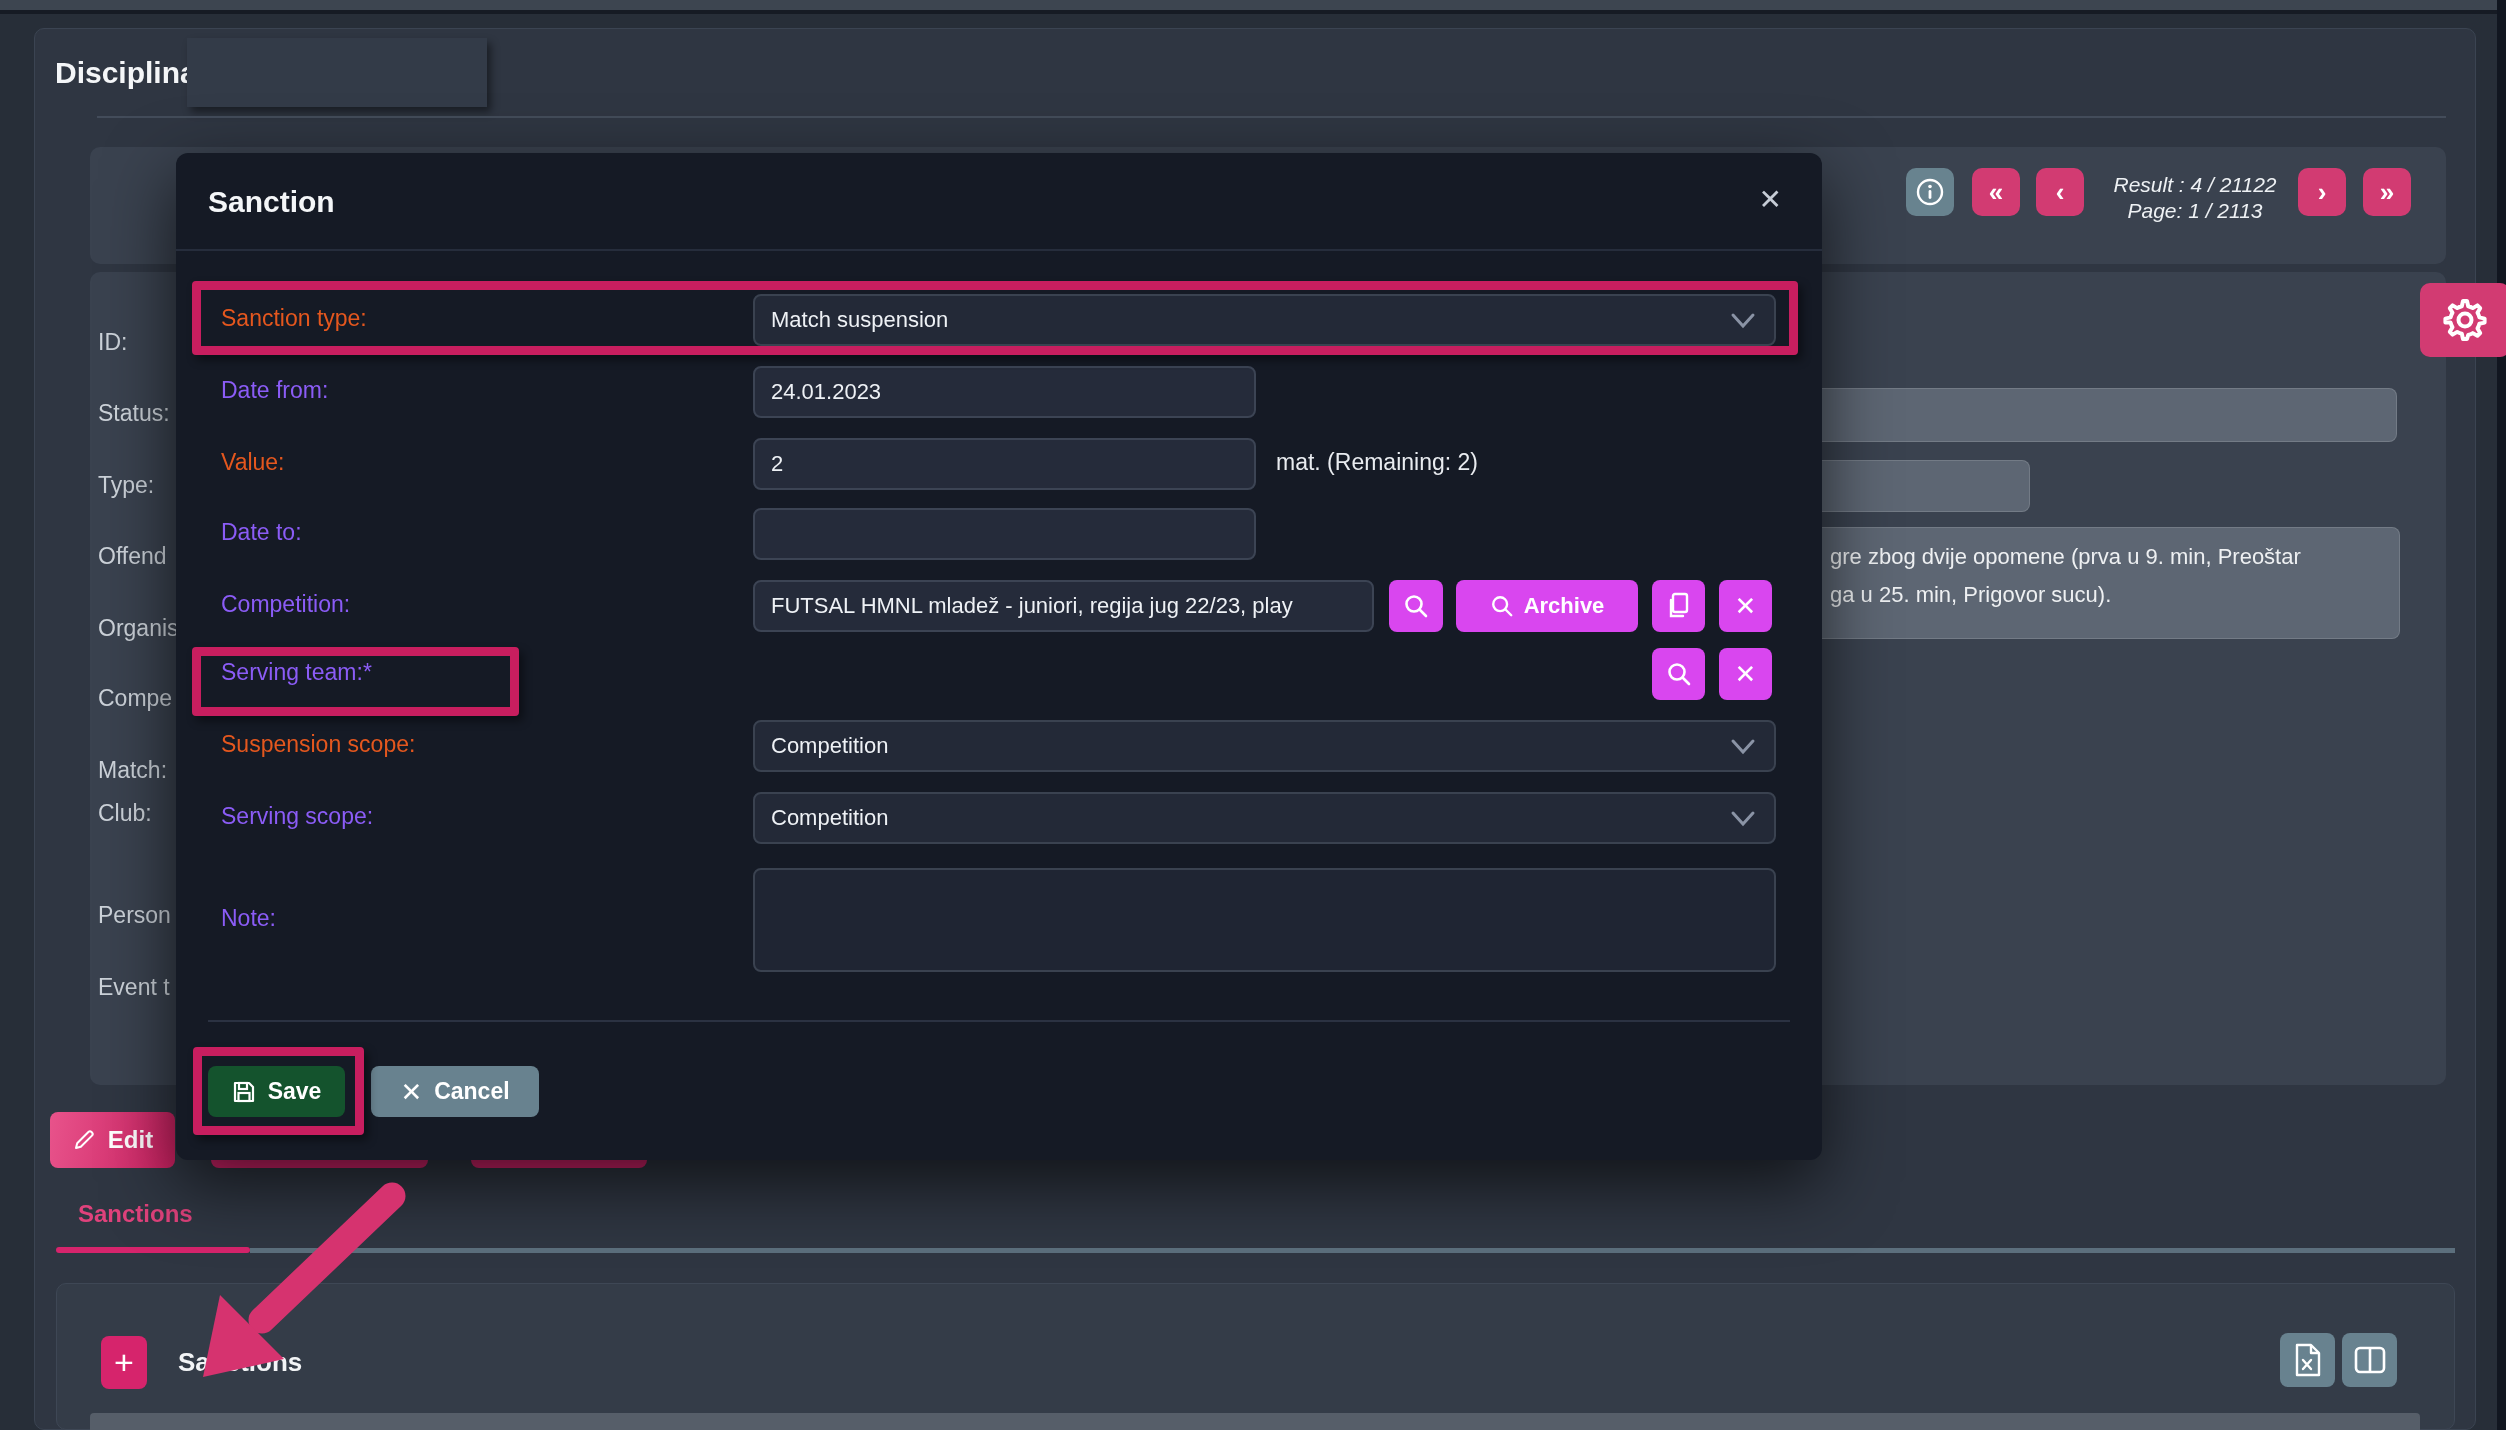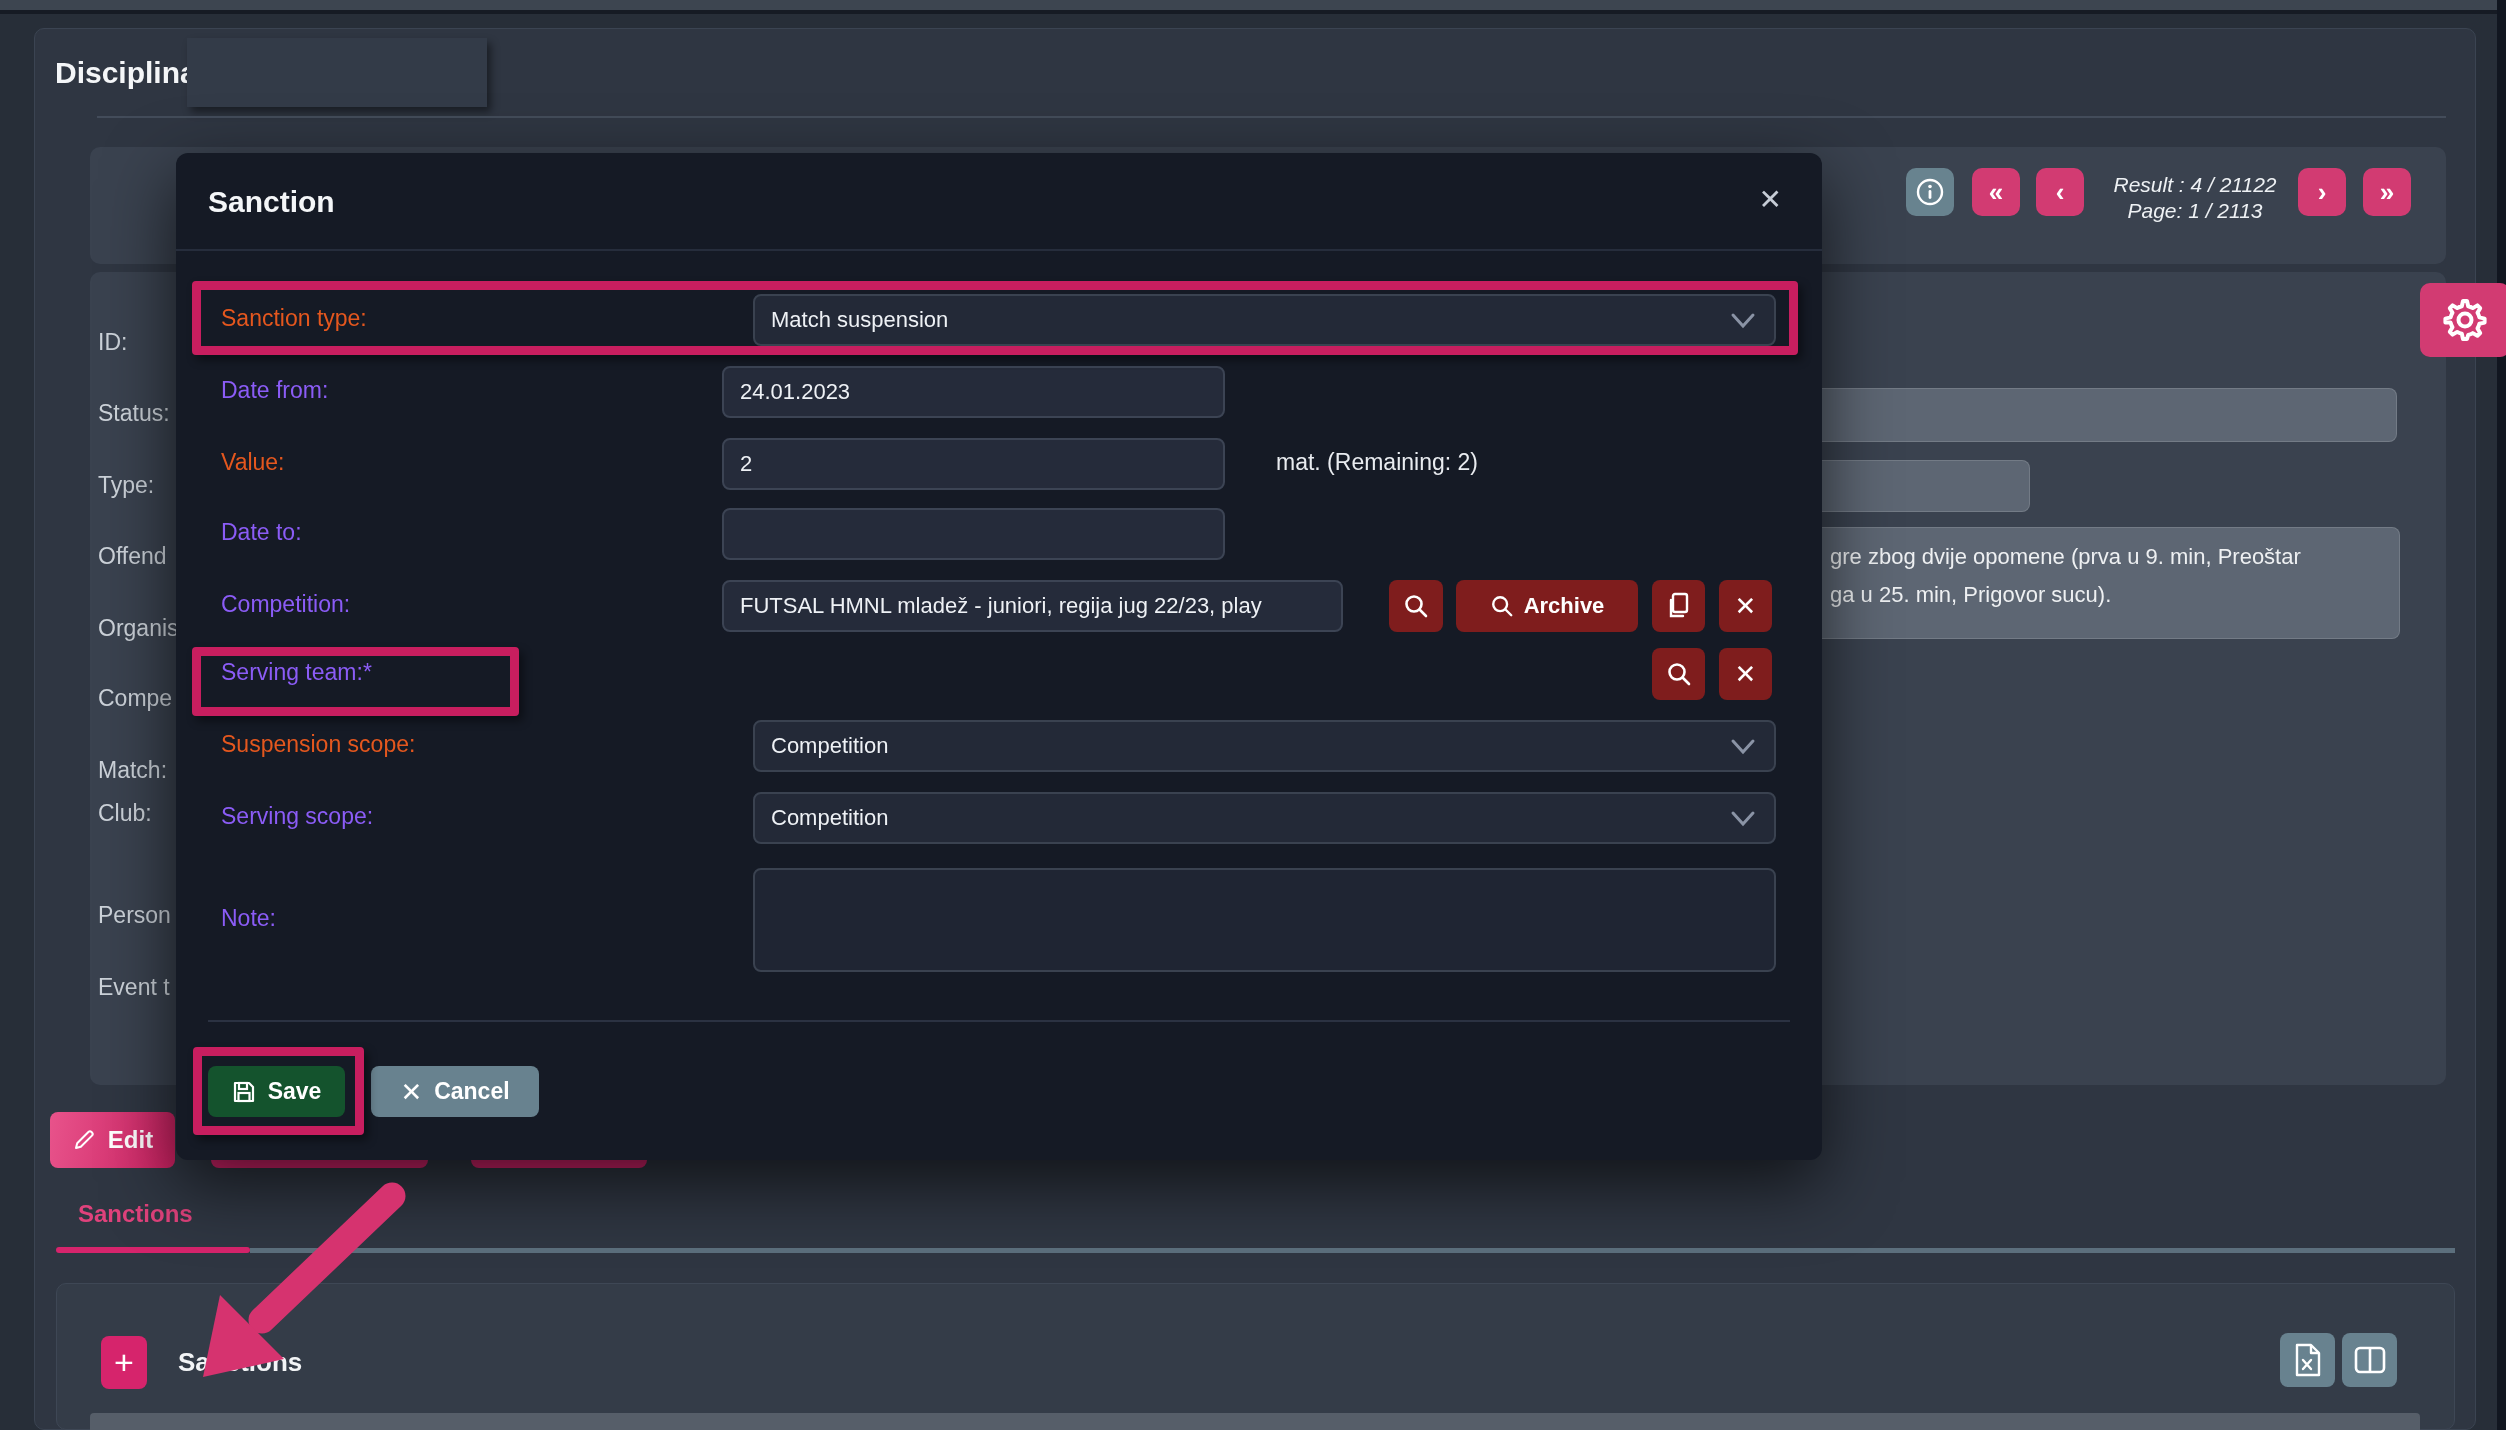--- a/index.html
+++ b/index.html
@@ -70,31 +70,31 @@
   
   .modal { position:absolute; left:176px; top:153px; width:1646px; height:1007px; background:#151a25;
            border-radius:12px; box-shadow:0 24px 70px rgba(0,0,0,.65); z-index:50; }
   .modal-title { position:absolute; left:32px; top:32px; font-size:30px; font-weight:700; color:#f4f6f8; }
   .modal-close { position:absolute; right:40px; top:30px; font-size:28px; color:#c6ccd6; cursor:pointer; background:none; border:none; }
   .modal-divider { position:absolute; left:0; top:96px; width:100%; height:2px; background:#262d3c; }
   .modal-footer-divider { position:absolute; left:32px; top:867px; width:1582px; height:2px; background:#2b3242; }
 
   .f-label { position:absolute; left:45px; font-size:23px; color:#8b5cf6; white-space:nowrap; }
   .f-label.req { color:#e4571e; }
-  .f-input { position:absolute; left:546px; height:52px; background:#252b3a; border:2px solid #3c4454; border-radius:8px;
+  .f-input { position:absolute; left:577px; height:52px; background:#252b3a; border:2px solid #3c4454; border-radius:8px;
              color:#eef1f5; font-size:22px; padding:0 16px; font-family:"Liberation Sans", sans-serif;
              white-space:nowrap; overflow:hidden; }
   .f-select { position:absolute; left:577px; width:1023px; height:52px; background:#232937; border:2px solid #3a4250;
               border-radius:8px; color:#eef1f5; font-size:22px; display:flex; align-items:center; padding:0 16px; cursor:pointer; }
   .f-select .chev { position:absolute; right:18px; top:16px; }
   .f-suffix { position:absolute; left:1100px; font-size:23px; color:#e9ecf0; white-space:nowrap; }
   .f-textarea { position:absolute; left:577px; width:1023px; height:104px; background:#1f2533; border:2px solid #3a4250;
                 border-radius:8px; color:#eef1f5; font-size:22px; padding:10px 16px; resize:none;
                 font-family:"Liberation Sans", sans-serif; }
-  .sq-btn { position:absolute; height:52px; background:#7f1d1d; border:none; border-radius:8px; color:#fff;
+  .sq-btn { position:absolute; height:52px; background:#d946ef; border:none; border-radius:8px; color:#fff;
             display:flex; align-items:center; justify-content:center; gap:10px; cursor:pointer;
             font-size:22px; font-weight:700; font-family:"Liberation Sans", sans-serif; }
   .x-glyph { font-size:26px; font-weight:400; line-height:1; }
 
   .save-btn { position:absolute; left:32px; top:913px; width:137px; height:51px; background:#14532d; border:none;
               border-radius:8px; color:#fff; font-size:23px; font-weight:700; display:flex; align-items:center;
               justify-content:center; gap:12px; cursor:pointer; font-family:"Liberation Sans", sans-serif; }
   .cancel-btn { position:absolute; left:195px; top:913px; width:168px; height:51px; background:#68828f; border:none;
                 border-radius:8px; color:#fff; font-size:23px; font-weight:700; display:flex; align-items:center;
                 justify-content:center; gap:12px; cursor:pointer; font-family:"Liberation Sans", sans-serif; }

